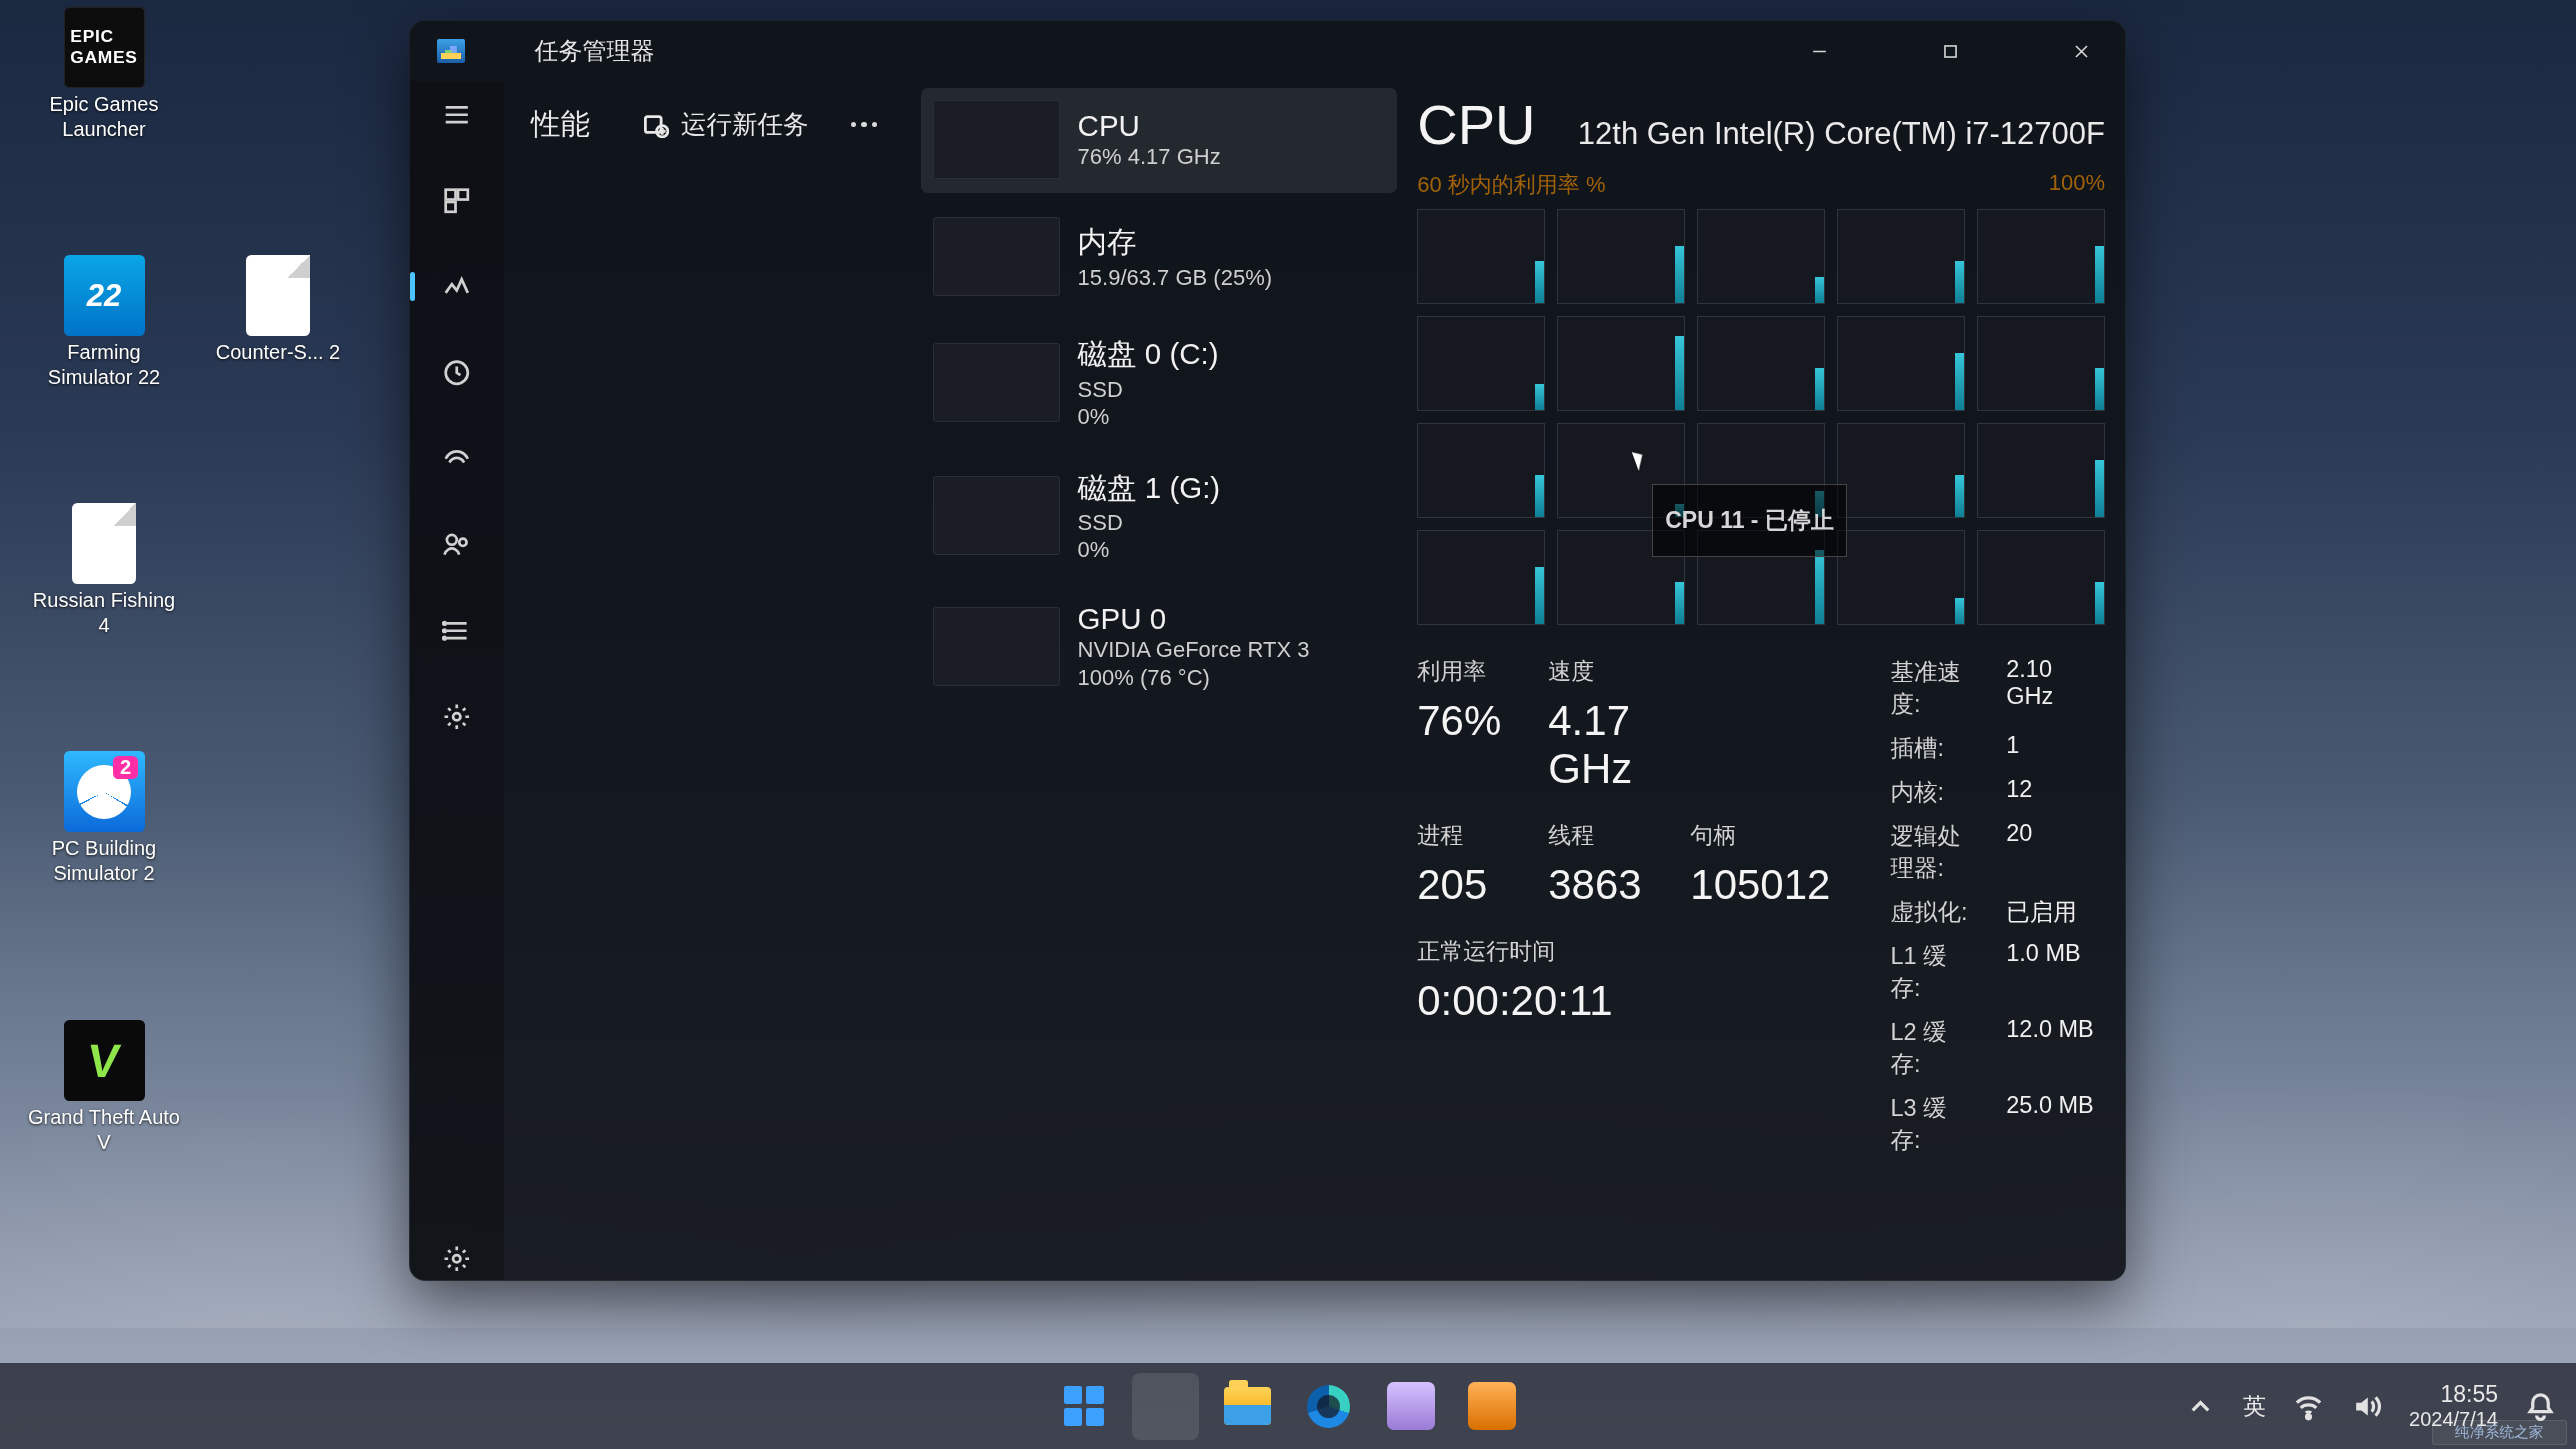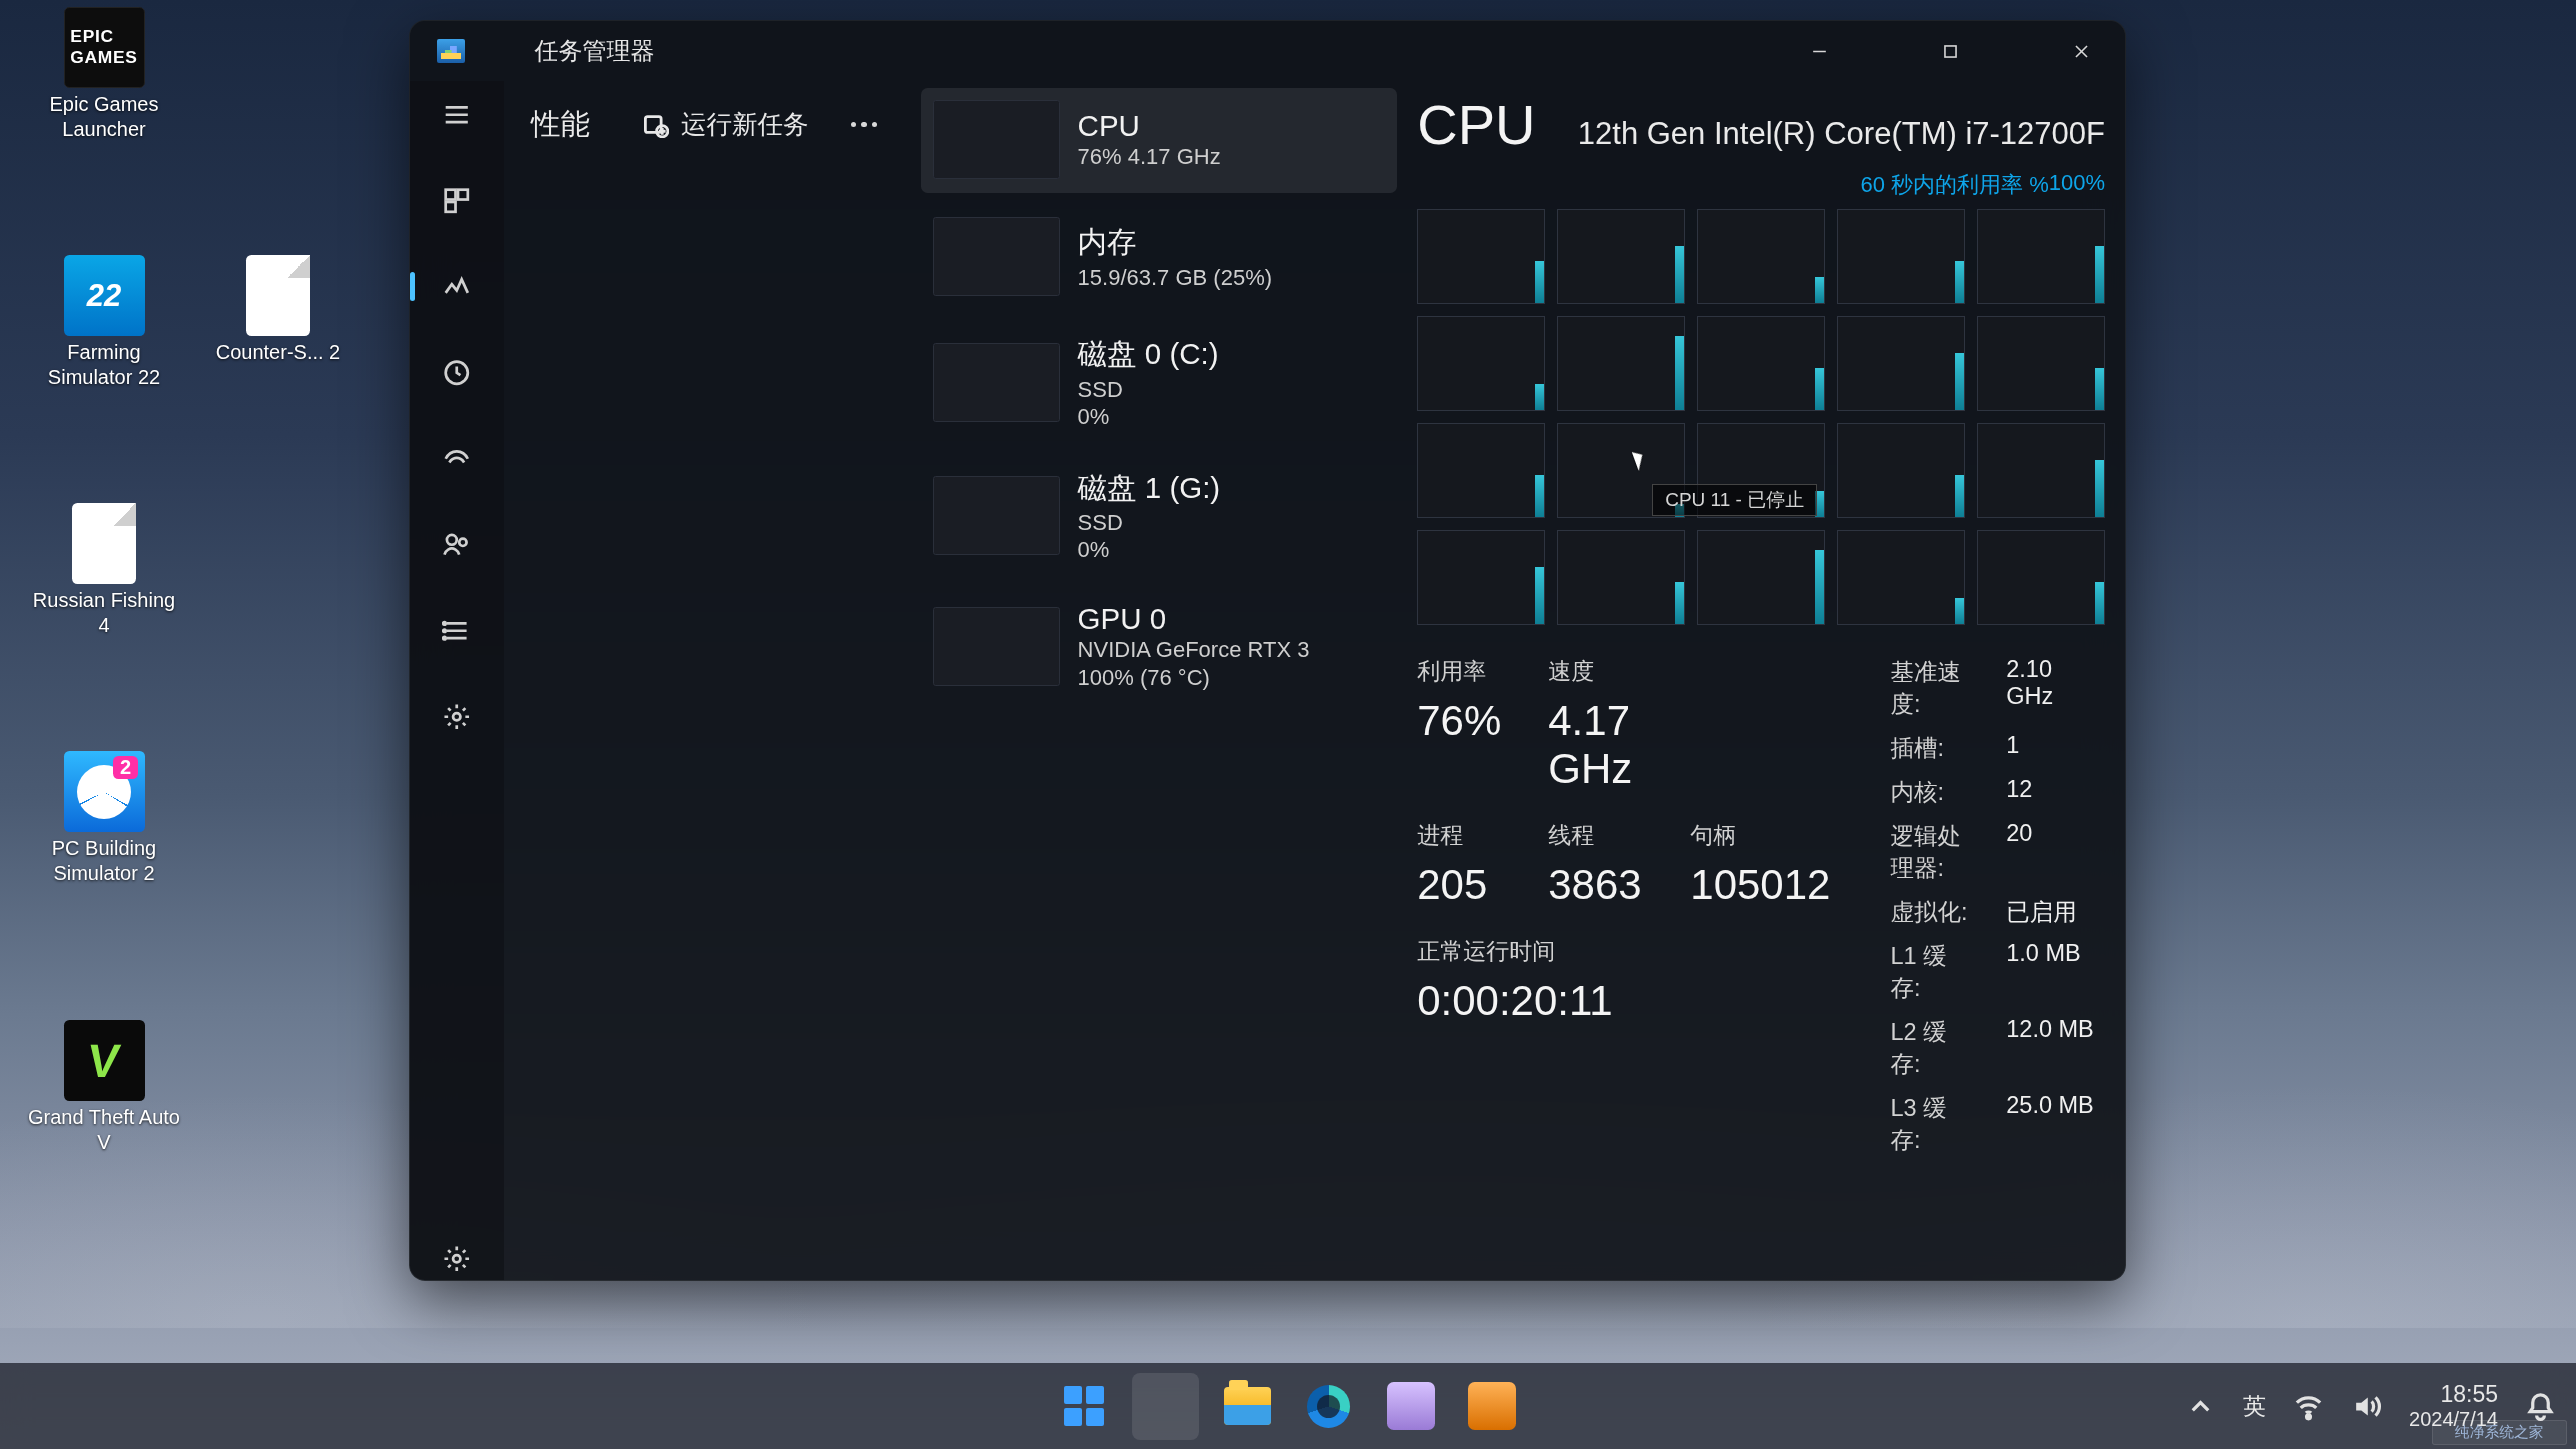--- a/index.html
+++ b/index.html
@@ -77,26 +77,26 @@
 .side-item.selected { background: rgba(255,255,255,.085); }
 .thumb { width: 127px; height: 79px; background:#1a1d24; border:0.7px solid #2a2f3a; border-radius:2.7px; }
 .side-text .t1{ font-size: 29.5px; color:#f2f2f2; }
 .side-text .t2{ font-size: 22px; color:#cfcfcf; margin-top:1.3px;}
 .side-text .t3{ font-size: 22px; color:#cfcfcf; margin-top:1.3px;}
 
 .detail { flex:1; display:flex; flex-direction:column; padding-top: 4px; }
 .detail-header { display:flex; align-items:baseline; justify-content:space-between; }
 .detail-header .big{ font-size: 56px; font-weight:400; color:#f4f4f4; }
 .detail-header .model{ font-size: 31px; color:#eaeaea; }
-.chart-labels { display:flex; justify-content:flex-end; font-size:22px; color:#0ea5e9; margin-top:13.4px; }
+.chart-labels { display:flex; justify-content:space-between; font-size:22px; color:#a16207; margin-top:13.4px; }
 .cpu-grid { margin-top:9.4px; display:grid; grid-template-columns: repeat(5,1fr); grid-template-rows: repeat(4,1fr); gap:12px; height: 416px; position:relative; }
 .core { background:#15181e; border:0.7px solid #2e3440; position:relative; overflow:hidden; }
 .core::after{ content:""; position:absolute; right:0; bottom:0; width:9.4px; background:linear-gradient(#36c6d9,#0e7f95); }
 .core.h1::after{ height:28%;} .core.h2::after{ height:46%;} .core.h3::after{ height:62%;} .core.h4::after{ height:80%;} .core.h0::after{ height:14%;}
-.tooltip { position:absolute; left:235px; top:275px; background:rgba(0,0,0,.55); border:0.7px solid #444; padding:2px 12px; font-size:19px; color:#d6d6d6; display:flex; align-items:center; gap:8px; }
+.tooltip { position:absolute; left:235px; top:275px; background:rgba(0,0,0,.55); border:0.7px solid #444; padding:20px 12px; font-size:23px; color:#d6d6d6; display:flex; align-items:center; gap:8px;font-weight:bold; }
 .cursor { position:absolute; left:218px; top:241px; width:0;height:0; border-left:9.4px solid #fff; border-top:6.7px solid transparent; border-bottom:14.8px solid transparent; transform:rotate(-20deg); filter: drop-shadow(0 0 1.3px #000);}
 
 .stats { display:flex; gap: 60px; margin-top: 31px; }
 .stats-left { display:grid; grid-template-columns: auto auto auto; column-gap:47px; row-gap:27px; align-content:start; }
 .stat .lbl{ font-size:23px; color:#d2d2d2; }
 .stat .val{ font-size:42px; color:#f4f4f4; margin-top:10px; }
 .stat.wide{ grid-column: 1 / span 3; }
 .stats-right { display:grid; grid-template-columns: auto auto; column-gap:34px; row-gap:12px; font-size:23.5px; align-content:start; }
 .stats-right .k{ color:#d2d2d2; } .stats-right .v{ color:#f0f0f0; }
 

